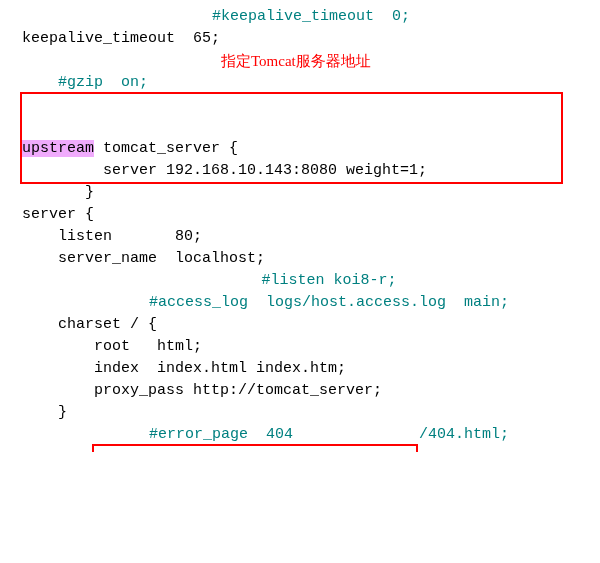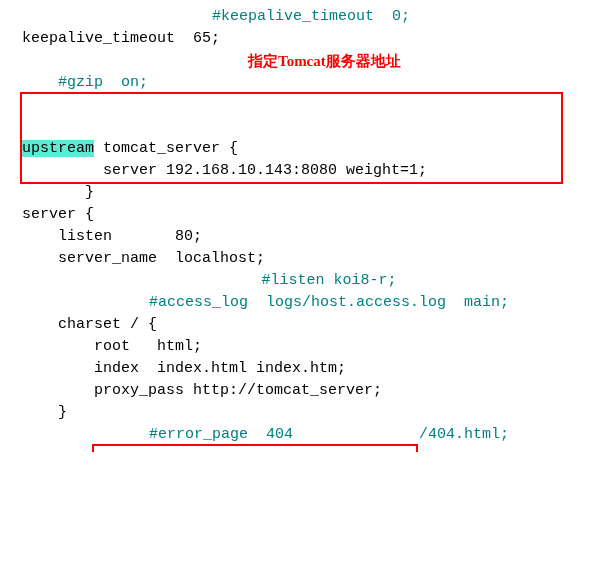--- a/index.html
+++ b/index.html
@@ -8,38 +8,37 @@
     background: #ffffff;
     font-family: "Courier New", Courier, monospace;
     font-size: 15px;
     line-height: 22px;
     color: #000;
     width: 600px;
     box-sizing: border-box;
   }
   .line { white-space: pre; }
   .comment { color: #008080; text-align: center; }
-  .hl { background: #5eead4; }
+  .hl { background: #f0abfc; }
   .anno-red { color: #ff0000; font-family: "SimSun","宋体",serif; font-size: 15px; }
   .box1 {
     position: absolute;
     border: 2px solid #ff0000;
     box-sizing: border-box;
   }
   .box2 {
     position: absolute;
     border: 2px solid #ff0000;
     box-sizing: border-box;
   }
   .rel { position: relative; }
   #annotation-label {
     position: absolute;
-    left: 226px;
+    left: 199px;
     top: 0px;
-    font-weight: bold;
   }
 </style>
 </head>
 <body>
 
 <div class="rel">
 
   <div class="line comment">#keepalive_timeout  0;</div>
   <div class="line">keepalive_timeout  65;</div>
   <div class="line"></div>

